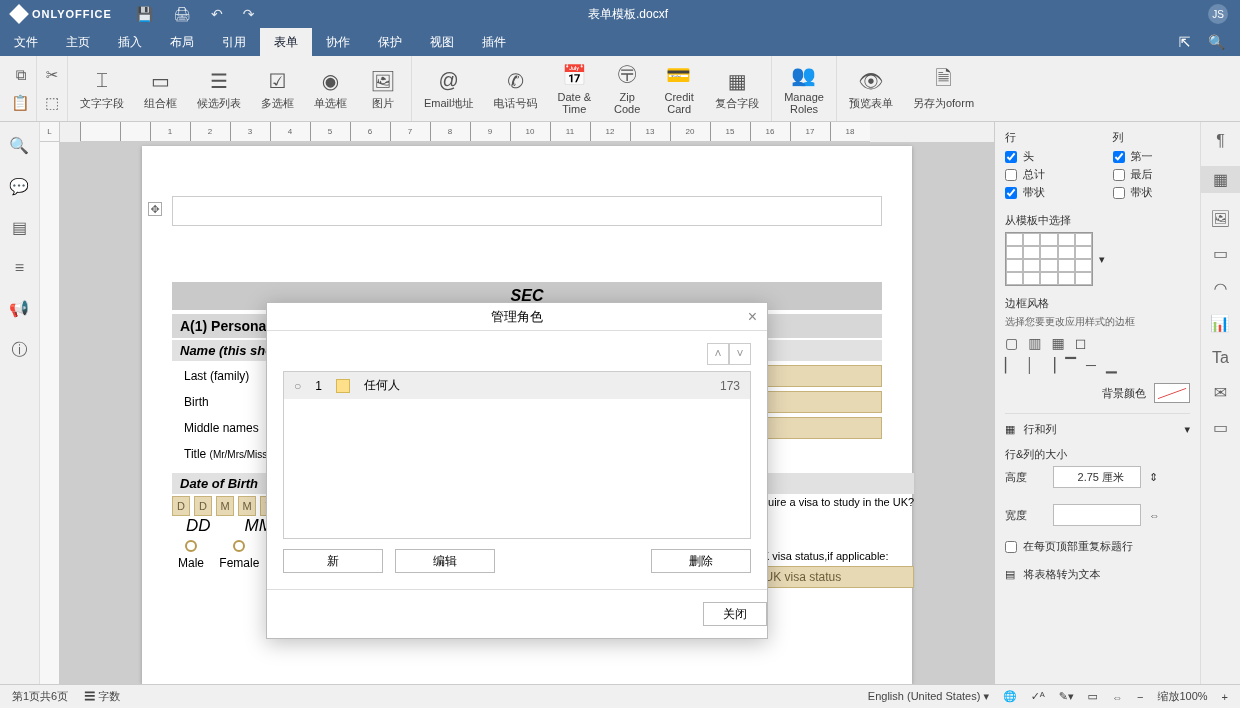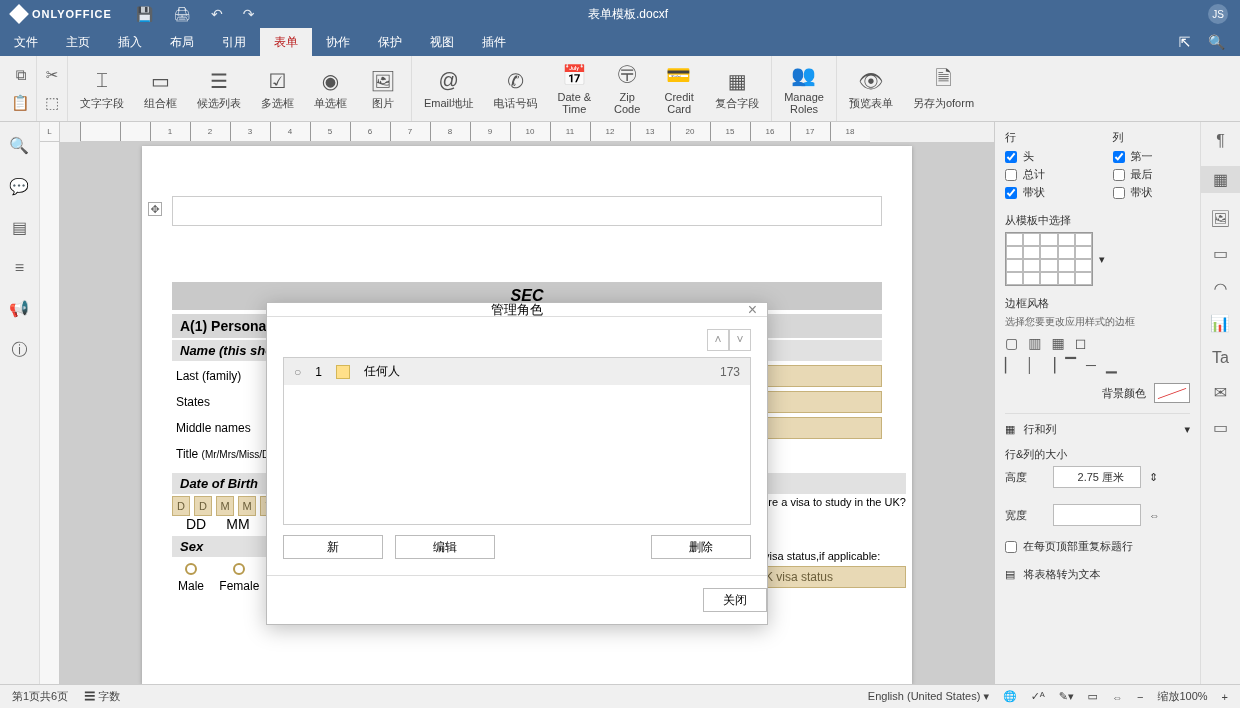--- a/index.html
+++ b/index.html
@@ -10,21 +10,21 @@
 .titlebar .logo { margin: 0 12px; display: flex; align-items: center; gap: 6px; font-size: 11px; font-weight: bold; letter-spacing: 1px; }
 .titlebar .logo .sq { width: 14px; height: 14px; background: #fff; transform: rotate(45deg); }
 .titlebar .tbactions { display: flex; gap: 20px; margin-left: 12px; }
 .titlebar .tbicon { opacity: .85; font-size: 14px; }
 .titlebar .center { position: absolute; left: 16px; right: 0; text-align: center; pointer-events: none; font-size: 12px; }
 .titlebar .right { margin-left: auto; margin-right: 12px; width: 20px; height: 20px; border-radius: 50%; background: #6b8bb0; display: flex; align-items: center; justify-content: center; font-size: 10px; }
 
 
 .menubar { height: 28px; background: #446995; display: flex; align-items: stretch; color: #fff; position: relative; }
 .menubar .tab { padding: 0 14px; display: flex; align-items: center; font-size: 12px; cursor: pointer; }
-.menubar .tab.active { background: #f0f0f0; color: #b91c1c; }
+.menubar .tab.active { background: #f0f0f0; color: #0f172a; }
 .menubar .righticons { margin-left: auto; display: flex; gap: 18px; align-items: center; padding-right: 14px; font-size: 14px; }
 
 
 .toolbar { height: 66px; background: #f0f0f0; border-bottom: 1px solid #ccc; display: flex; align-items: stretch; padding: 0 6px; }
 .tgroup { display: flex; flex-direction: column; align-items: center; justify-content: center; border-right: 1px solid #ddd; padding: 0 4px; gap: 4px; }
 .tgroup.small { gap: 6px; }
 .tgroup .si { width: 22px; height: 22px; display: flex; align-items: center; justify-content: center; color: #646464; font-size: 15px; }
 .tbtn { display: flex; flex-direction: column; align-items: center; justify-content: space-between; padding: 5px 8px 4px; font-size: 11px; color: #444; min-width: 48px; gap: 4px; cursor: pointer; }
 .tbtn .ico { height: 24px; display: flex; align-items: center; justify-content: center; font-size: 20px; color: #555; }
 .tbtn .lbl { text-align: center; line-height: 1.1; }
@@ -43,27 +43,27 @@
 .rulerbox { display: flex; flex: 1; min-height: 0; }
 .vruler { width: 20px; background: #f7f7f7; border-right: 1px solid #ccc; }
 .docarea { flex: 1; overflow: hidden; background: #cdcdcd; position: relative; display: flex; justify-content: center; }
 .page { width: 770px; background: #fff; margin-top: 4px; box-shadow: 0 1px 4px rgba(0,0,0,.25); position: relative; padding: 50px 30px 0 30px; }
 
 
 .doc h2 { text-align: center; font-size: 16px; background: #c9c9c9; padding: 5px 0; font-style: italic; font-weight: bold; }
 .doc .sec { background: #d7d7d7; padding: 4px 8px; font-weight: bold; font-size: 14px; margin-top: 4px; }
 .doc .sub { background: #e1e1e1; padding: 3px 8px; font-style: italic; font-weight: bold; font-size: 13px; margin: 2px 0; }
 .doc .row { display: flex; align-items: center; padding: 2px 0; font-size: 12px; }
-.doc .lbl { width: 130px; padding-left: 4px; }
+.doc .lbl { width: 130px; padding-left: 4px; margin-left: 8px; }
 .doc .field { flex: 1; background: #e8d9b5; border: 1px solid #c7b27a; color: #6b5e3a; padding: 3px 6px; font-size: 12px;}
 .doc .cols { display: flex; gap: 14px; }
 .doc .col { flex: 1; }
 .doc .dob { display: flex; gap: 4px; }
 .doc .dob .c { width: 18px; height: 20px; background: #e8d9b5; border: 1px solid #c7b27a; text-align: center; font-size: 11px; color: #6b5e3a; display: flex; align-items: center; justify-content: center; }
-.doc .doblbl { display: flex; gap: 20px; font-size: 14px; padding-left: 14px; }
+.doc .doblbl { display: flex; gap: 34px; font-size: 17px; padding-left: 14px; font-style: italic; }
 .doc .radio { display: inline-flex; align-items: center; gap: 4px; margin-right: 12px; flex-direction: column; }
 .doc .radio .o { width: 12px; height: 12px; border: 2px solid #b79a4e; border-radius: 50%; }
 .doc .spacer { height: 50px; }
 
 
 .panel { width: 206px; background: #f0f0f0; border-left: 1px solid #ccc; padding: 8px 10px; font-size: 11px; color: #333; display: flex; flex-direction: column; gap: 10px; overflow: hidden; }
 .panel .prow { display: flex; gap: 30px; }
 .panel .pcol { flex: 1; }
 .panel .ptitle { margin-bottom: 4px; }
 .panel .chk { display: flex; align-items: center; gap: 6px; margin: 3px 0; }
@@ -80,21 +80,21 @@
 .panel .bg { width: 36px; height: 20px; border: 1px solid #999; background: #fff; position: relative; }
 .panel .bg::after { content: ""; position: absolute; left: 2px; right: 2px; top: 50%; height: 1px; background: #d33; transform: rotate(-20deg); }
 
 
 .status { height: 24px; border-top: 1px solid #ccc; background: #f0f0f0; display: flex; align-items: center; padding: 0 12px; font-size: 11px; color: #444; gap: 16px; }
 .status .right { margin-left: auto; display: flex; align-items: center; gap: 14px; }
 
 
 .overlay { position: absolute; inset: 0; display: flex; align-items: flex-start; justify-content: center; pointer-events: none; }
 .dialog { pointer-events: auto; margin-top: 180px; width: 502px; background: #fff; border: 1px solid #bbb; box-shadow: 0 4px 20px rgba(0,0,0,.25); font-size: 12px; }
-.dialog .dtitle { height: 14px; border-bottom: 1px solid #ddd; display: flex; align-items: center; justify-content: center; position: relative; font-size: 13px; }
+.dialog .dtitle { height: 28px; border-bottom: 1px solid #ddd; display: flex; align-items: center; justify-content: center; position: relative; font-size: 13px; }
 .dialog .dtitle .x { position: absolute; right: 10px; font-size: 16px; color: #888; cursor: pointer; }
 .dialog .dbody { padding: 12px 16px 16px; }
 .dialog .dtop { display: flex; align-items: center; margin-bottom: 6px; }
 .dialog .dtop .arrows { margin-left: auto; display: flex; }
 .dialog .dtop .arrows div { width: 22px; height: 22px; border: 1px solid #ccc; display: flex; align-items: center; justify-content: center; color: #999; }
 .dialog .list { border: 1px solid #ccc; height: 168px; background: #fff; }
 .dialog .listrow { display: flex; align-items: center; background: #eee; padding: 5px 10px; gap: 14px; }
 .dialog .listrow .sw { width: 14px; height: 14px; background: #ffe08a; border: 1px solid #d4b758; }
 .dialog .listrow .cnt { margin-left: auto; color: #666; }
 .dialog .btns { display: flex; gap: 12px; margin-top: 10px; }
@@ -264,21 +264,21 @@
             <div style="height:30px;border:1px solid #ccc;margin-bottom:6px"></div>
             <div class="spacer"></div>
             <h2>SEC</h2>
             <div class="sec">A(1) Personal details</div>
             <div class="sub">Name (this should be your legal</div>
             <div class="row">
                 <div class="lbl">Last (family)</div>
                 <div class="field">Please enter</div>
               </div>
             <div class="row">
-                <div class="lbl">States</div>
+                <div class="lbl">Birth</div>
                 <div class="field">Please enter</div>
               </div>
             <div class="row">
                 <div class="lbl">Middle names</div>
                 <div class="field">Please enter</div>
               </div>
             <div class="row">
                 <div class="lbl"><span>Title</span> <span style="font-size:10px">(Mr/Mrs/Miss/Dr etc)</span></div>
                 <div class="field" style="max-width:120px">Please choos</div>
               </div>
@@ -294,21 +294,20 @@
                   <div class="c">Y</div>
                     <div class="c">Y</div>
                   <div class="c">Y</div>
                     <div class="c">Y</div>
                 </div>
                 <div class="doblbl">
                     <span>DD</span>
                     <span>MM</span>
                     <span>YYYY</span>
                   </div>
-                <div class="sub" style="margin-top:4px">Sex</div>
                 <div style="padding:4px 6px">
                   <span class="radio">
                       <span class="o"></span>
                       <span>Male</span>
                     </span>
                   <span class="radio">
                       <span class="o"></span>
                       <span>Female</span>
                     </span>
                 </div>

